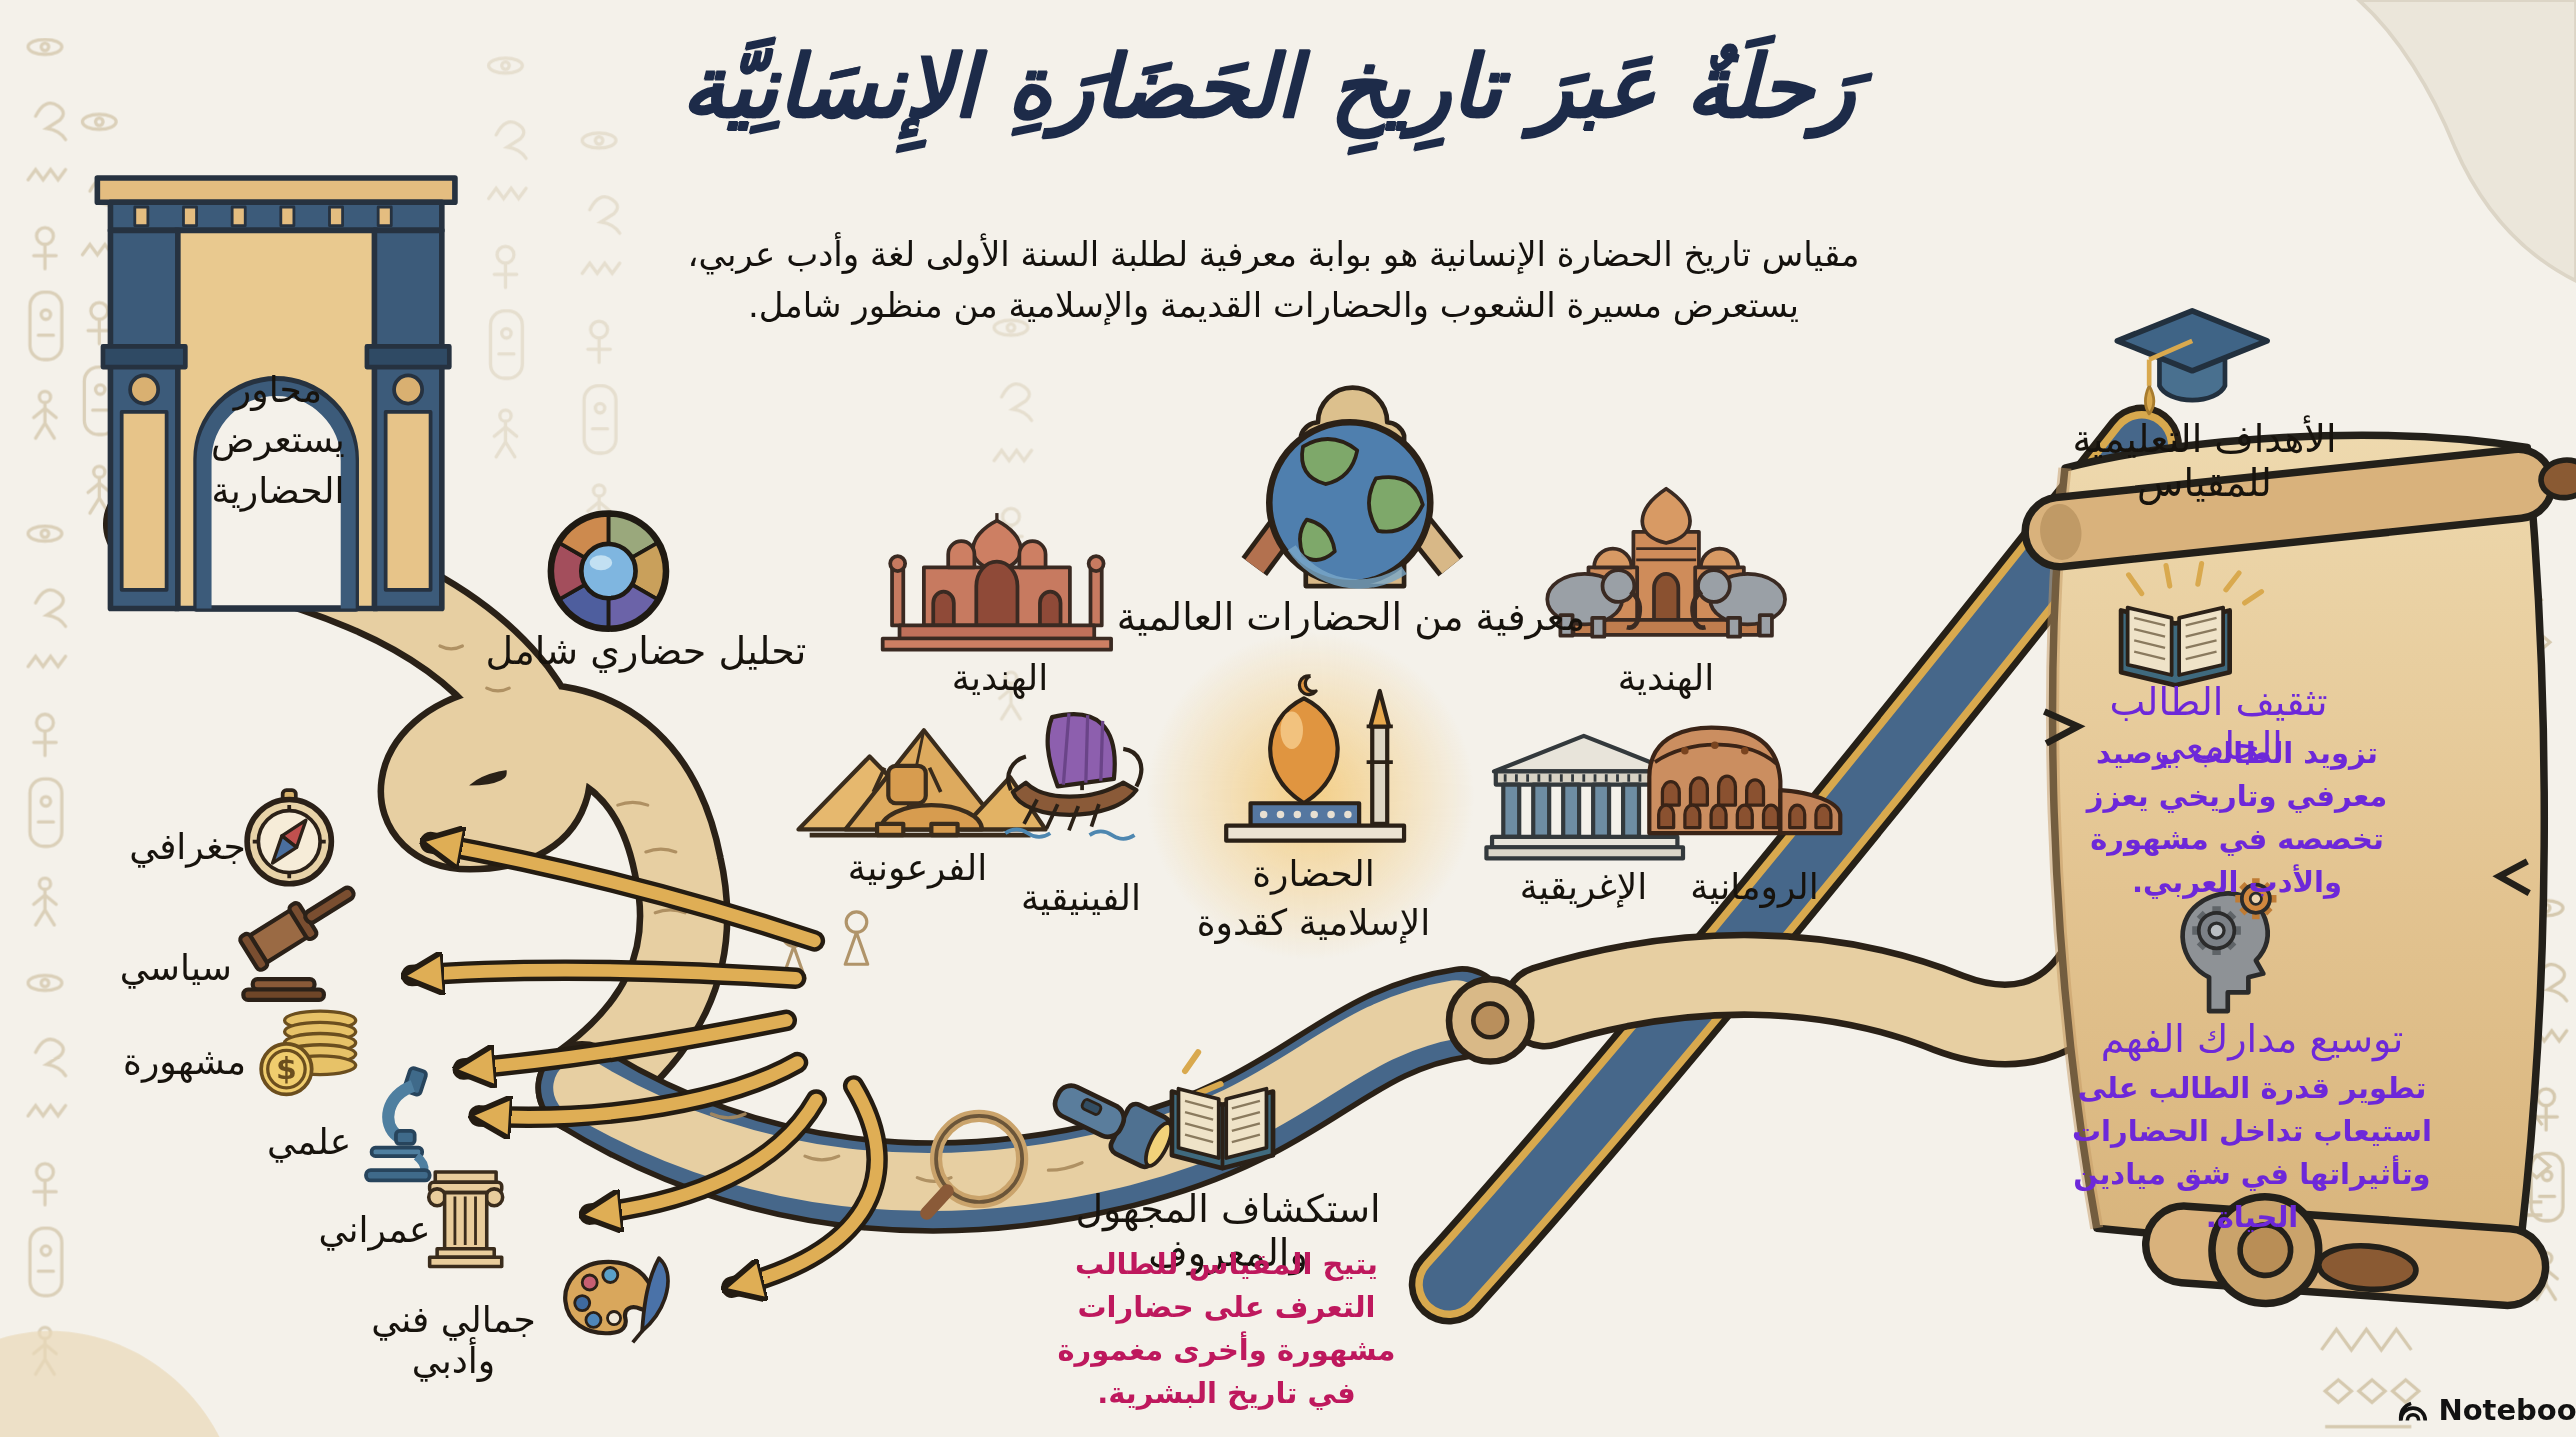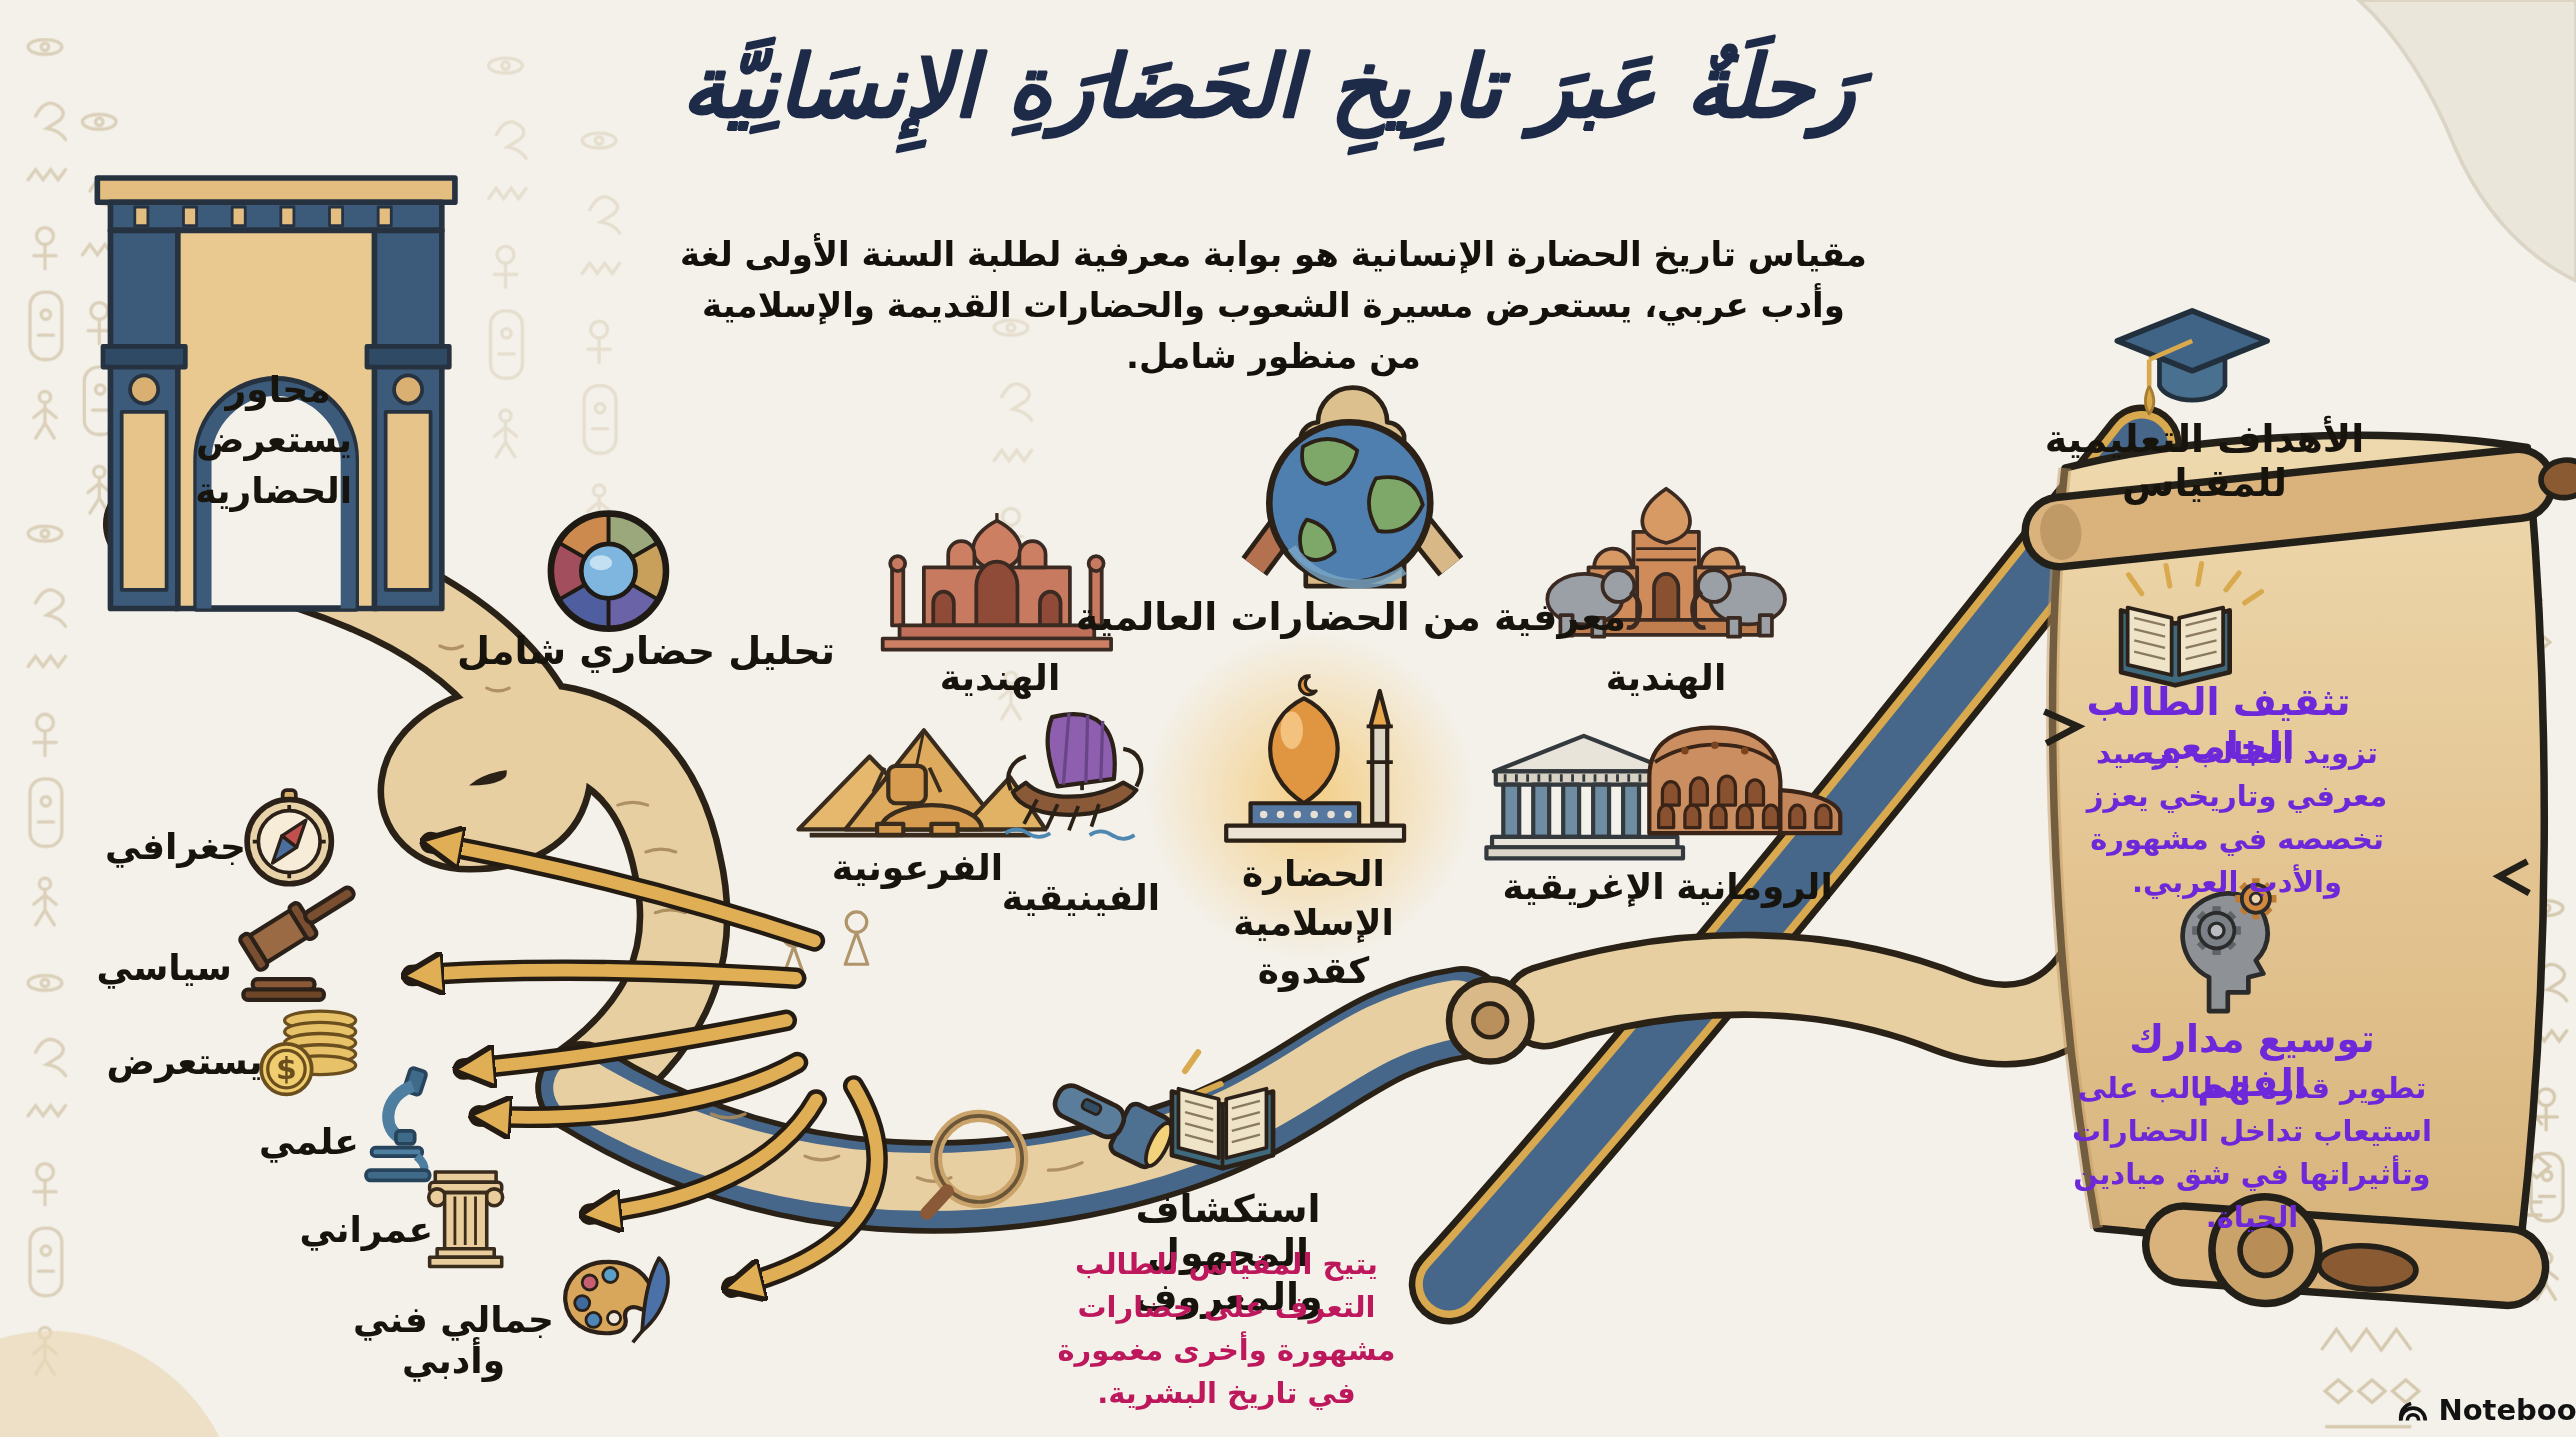--- a/index.html
+++ b/index.html
@@ -1,19 +1,19 @@
 <!DOCTYPE html>
 <html lang="ar" style="font-size:15px"><head>
 <meta charset="utf-8">
 <style>
   html,body{margin:0;padding:0;background:#e9e6df;}
   .canvas{position:relative;width:2576px;height:1438px;background:#f4f1ea;overflow:hidden;
           font-family:"DejaVu Sans","Liberation Sans",sans-serif;}
   .art{position:absolute;inset:0;}
-  .txt{position:absolute;direction:rtl;text-align:center;color:#17130d;font-weight:700;z-index:5;}
+  .txt{position:absolute;direction:rtl;text-align:center;color:#17130d;font-weight:400;z-index:5;}
   .title{font-size:86px;font-weight:800;color:#1d2b49;font-style:italic;line-height:1.1;
          text-shadow:0.9px 0.9px 0 #1d2b49;}
   .subtitle{font-size:34px;line-height:1.5;color:#14110d;}
   .h-big{font-size:38px;}
   .h-med{font-size:36px;}
   .body-s{font-size:29px;line-height:1.48;font-weight:700;color:#be185d;}
   .on-scroll{color:#6d28d9;}
   .brand{position:absolute;display:flex;align-items:center;gap:8.4px;direction:ltr;z-index:6;
          font-size:29px;font-weight:700;color:#121212;}
 </style>
@@ -450,21 +450,21 @@
 <div class="txt h-med" style="left:897px;top:657px;width:206px;">الهندية</div>
 <div class="txt h-med" style="left:1549px;top:657px;width:234px;">الهندية</div>
 <div class="txt h-med" style="left:803px;top:847px;width:229px;">الفرعونية</div>
 <div class="txt h-med" style="left:985px;top:847px;width:192px;margin-top:30px;">الفينيقية</div>
 <div class="txt h-med" style="left:1191px;top:850px;width:245px;line-height:1.35;">الحضارة الإسلامية كقدوة</div>
 <div class="txt h-med" style="left:1471px;top:866px;width:225px;">الإغريقية</div>
 <div class="txt h-med" style="left:1649px;top:866px;width:211px;">الرومانية</div>
 
 <div class="txt h-med" style="left:129px;top:826px;width:117px;">جغرافي</div>
 <div class="txt h-med" style="left:120px;top:947px;width:112px;">سياسي</div>
-<div class="txt h-med" style="left:105px;top:1041px;width:159px;">يستعرض</div>
+<div class="txt h-med" style="left:105px;top:1041px;width:159px;">مشهورة</div>
 <div class="txt h-med" style="left:255px;top:1121px;width:108px;">علمي</div>
 <div class="txt h-med" style="left:316px;top:1209px;width:117px;">عمراني</div>
 <div class="txt h-med" style="left:339px;top:1299px;width:229px;">جمالي فني وأدبي</div>
 
 <div class="txt h-big" style="left:1050px;top:1187px;width:356px;">استكشاف المجهول والمعروف</div>
 <div class="txt body-s" style="left:1030px;top:1243px;width:393px;">يتيح المقياس للطالب التعرف على حضارات مشهورة وأخرى مغمورة في تاريخ البشرية.</div>
 
 <div class="txt h-big" style="left:2001px;top:417px;width:407px;">الأهداف التعليمية للمقياس</div>
 <div class="txt h-big on-scroll" style="left:2050px;top:680px;width:337px;">تثقيف الطالب الجامعي</div>
 <div class="txt body-s on-scroll" style="left:2059px;top:732px;width:356px;">تزويد الطالب برصيد معرفي وتاريخي يعزز تخصصه في مشهورة والأدب العربي.</div>

